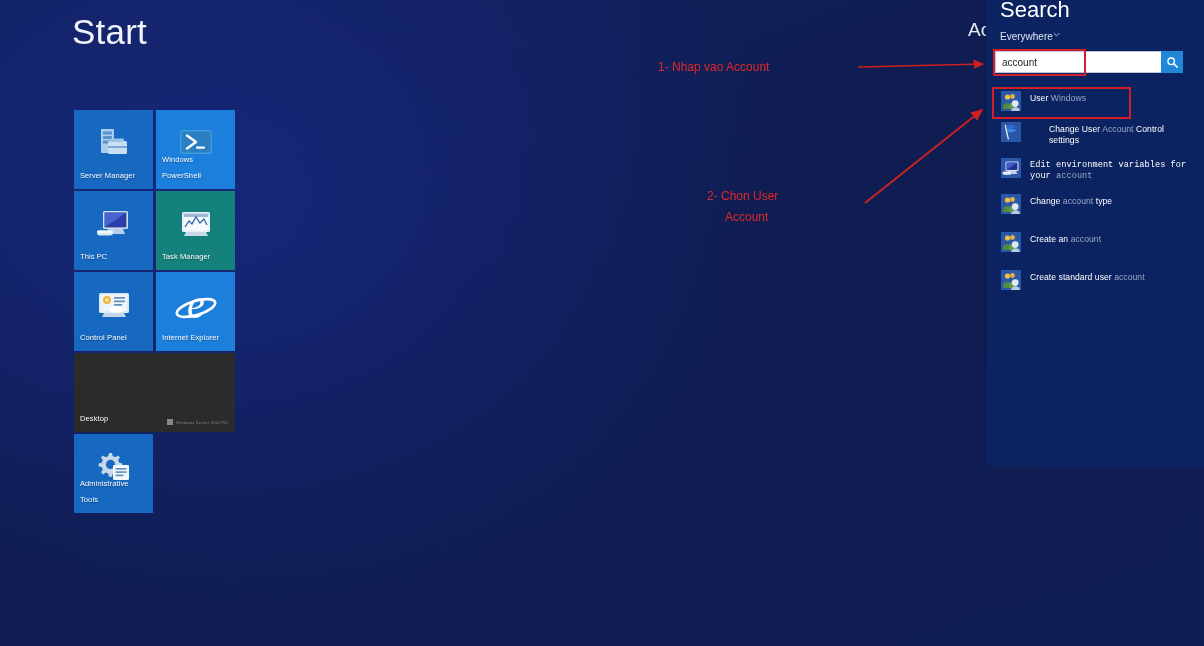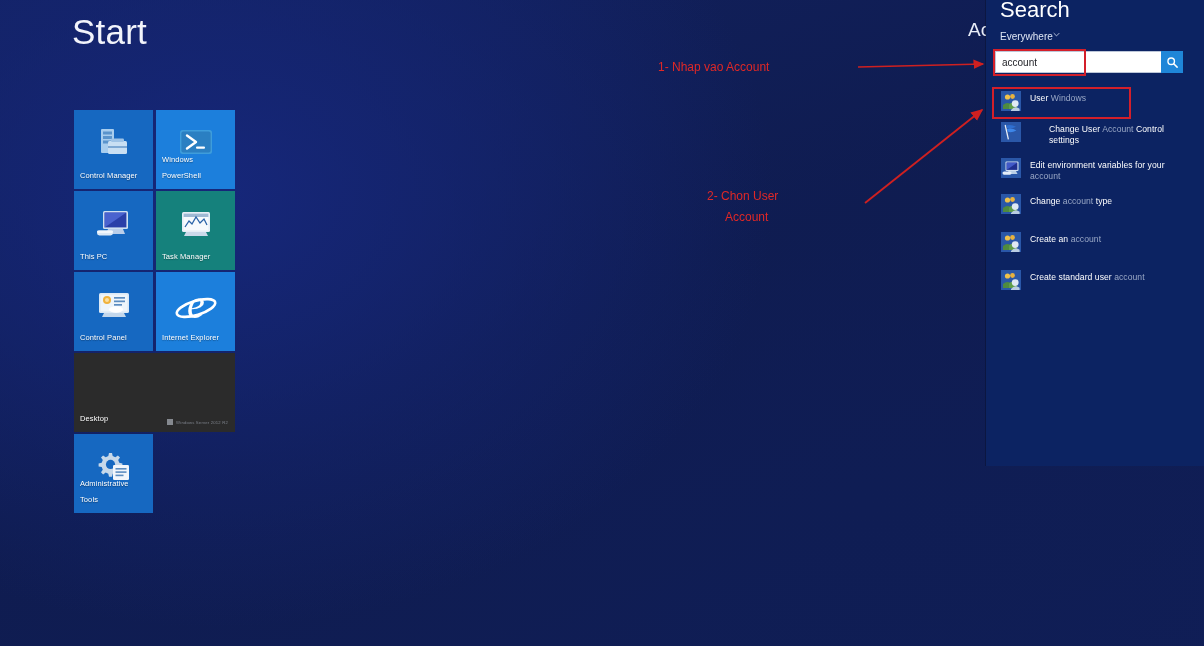--- a/index.html
+++ b/index.html
@@ -152,21 +152,21 @@
     <div class="tile tile-sm c-blue" style="left:0px; top:0px;">
       <svg class="tile-icon" width="38" height="34" viewBox="0 0 38 34">
         <rect x="6" y="3" width="13" height="24" rx="1" fill="#a8cdee"></rect>
         <rect x="8" y="5.5" width="9" height="3" fill="#5a94cc"></rect>
         <rect x="8" y="10" width="9" height="3" fill="#5a94cc"></rect>
         <rect x="8" y="14.5" width="9" height="3" fill="#5a94cc"></rect>
         <rect x="13" y="15" width="19" height="13" rx="1.5" fill="#c9dff3"></rect>
         <rect x="16" y="12.5" width="13" height="3.5" rx="1.2" fill="#9fc3e6"></rect>
         <rect x="13" y="20" width="19" height="2" fill="#7fa9d4"></rect>
       </svg>
-      <div class="tile-label">Control Manager</div>
+      <div class="tile-label">Server Manager</div>
     </div>
 
     <div class="tile tile-sm c-blue2" style="left:82px; top:0px;">
       <svg class="tile-icon" width="36" height="30" viewBox="0 0 36 30">
         <rect x="2" y="2" width="32" height="24" rx="2.5" fill="#3e9ddb"></rect>
         <rect x="3.4" y="3.4" width="29.2" height="21.2" rx="2" fill="#2a7fc2"></rect>
         <path d="M9 7.5 L18 14 L9 20.5" stroke="#ffffff" stroke-width="2.4" fill="none" stroke-linecap="round" stroke-linejoin="round"></path>
         <rect x="18" y="18.4" width="9" height="2.3" rx="1" fill="#ffffff"></rect>
       </svg>
       <div class="tile-label" style="white-space:pre-line;">Windows
@@ -292,21 +292,21 @@
           <line x1="4.2" y1="3" x2="7.4" y2="17.4" stroke="#e9eef6" stroke-width="1.3"></line>
           <path d="M5 3.6 q5 -1.6 10 1.2 q-5 2.8 -9 1.2 z" fill="#2f6fd0"></path>
           <path d="M5.8 7.2 q5 -1.6 9.6 1.2 q-5 2.8 -8.8 1.2 z" fill="#3d86e8"></path>
         </svg>
       </span>
       <span class="result-text">
         <span>Change User </span><span class="dim">Account </span><span>Control settings</span>
       </span>
     </div>
 
-    <div class="result-row" style="min-height:36px;">
+    <div class="result-row" style="min-height:36px;font-family:Liberation Mono, monospace;">
       <span class="result-icon">
         <svg width="20" height="20" viewBox="0 0 20 20">
           <rect width="20" height="20" fill="#2a57a8"></rect>
           <rect x="4.5" y="3.5" width="13" height="9.5" rx="1" fill="#d4e2f2"></rect>
           <rect x="5.6" y="4.6" width="10.8" height="7.3" fill="#1f2f8f"></rect>
           <path d="M5.6 4.6 L16.4 4.6 L5.6 11.9 Z" fill="#4159c8"></path>
           <path d="M7.5 13 L15 13 L16.5 16 L6 16 Z" fill="#bacfe7"></path>
           <rect x="1.5" y="13.5" width="9" height="3.2" rx="1.6" fill="#e6eef8"></rect>
         </svg>
       </span>

